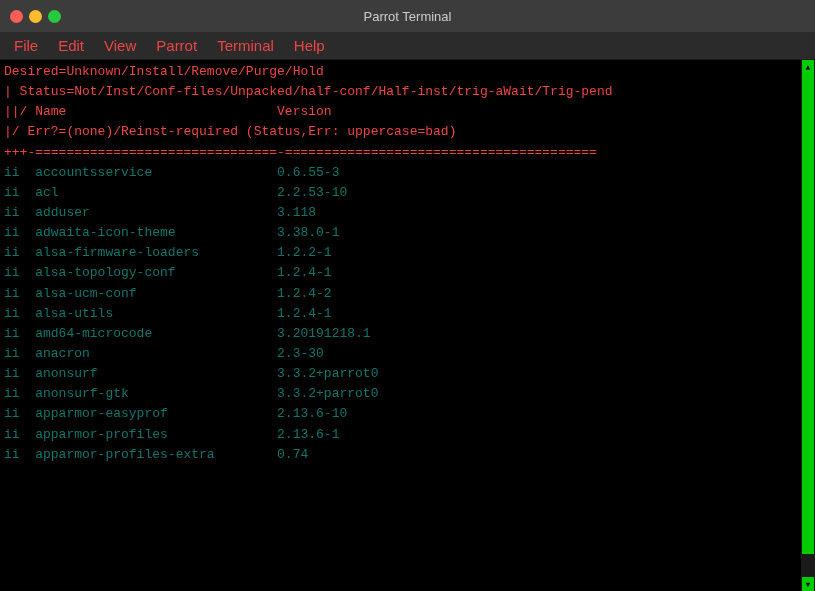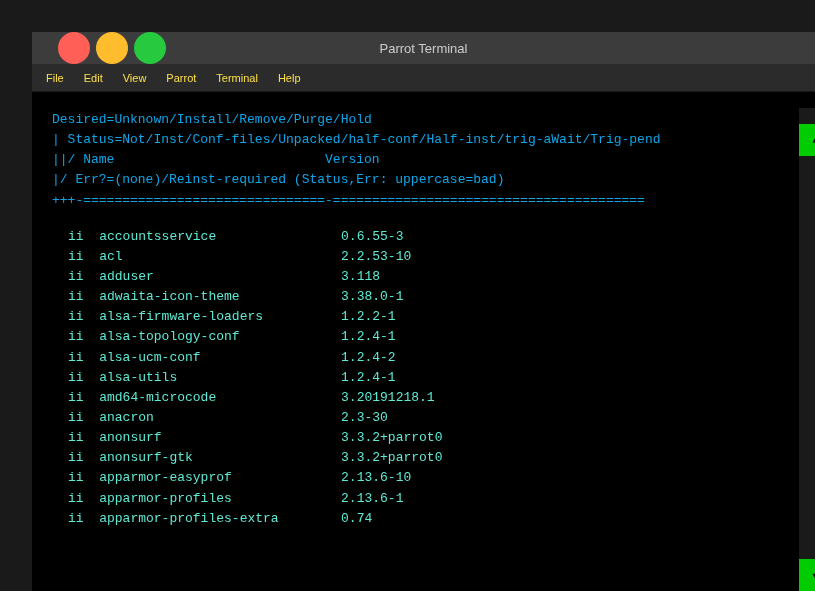--- a/index.html
+++ b/index.html
@@ -1,17 +1,17 @@
 <!DOCTYPE html>
 <html><head>
   <meta charset="utf-8">
   <style>
     * {
       margin: 0;
-      padding: 16px;
+      padding: 0;
       box-sizing: border-box;
     }
 
     body {
       width: 815px;
       height: 591px;
       background: #1a1a1a;
       font-family: 'Courier New', Courier, monospace;
       overflow: hidden;
     }
@@ -53,22 +53,22 @@
     .menu-bar {
       background: #2b2b2b;
       height: 28px;
       display: flex;
       align-items: center;
       padding: 0 4px;
       border-bottom: 1px solid #1a1a1a;
     }
 
     .menu-item {
-      color: #fde047;
-      font-size: 11px;
+      color: #ef4444;
+      font-size: 15px;
       font-family: -apple-system, BlinkMacSystemFont, 'Segoe UI', sans-serif;
       padding: 2px 10px;
       cursor: pointer;
     }
 
     .terminal-area {
       background: #000000;
       width: 815px;
       height: 531px;
       position: relative;
@@ -112,30 +112,30 @@
       display: flex;
       align-items: center;
       justify-content: center;
       color: #000;
       font-size: 8px;
       cursor: pointer;
       flex-shrink: 0;
     }
 
     .terminal-line {
-      color: #5eead4;
+      color: #0f766e;
       font-size: 13px;
       line-height: 1.55;
       white-space: pre;
       padding: 0 4px;
       font-family: 'Courier New', Courier, monospace;
     }
 
     .terminal-line.header-line {
-      color: #0ea5e9;
+      color: #ef4444;
     }
   </style>
 </head>
 <body>
 
 <div class="title-bar">
   <div class="window-controls">
     <div class="window-btn close"></div>
     <div class="window-btn minimize"></div>
     <div class="window-btn maximize"></div>

